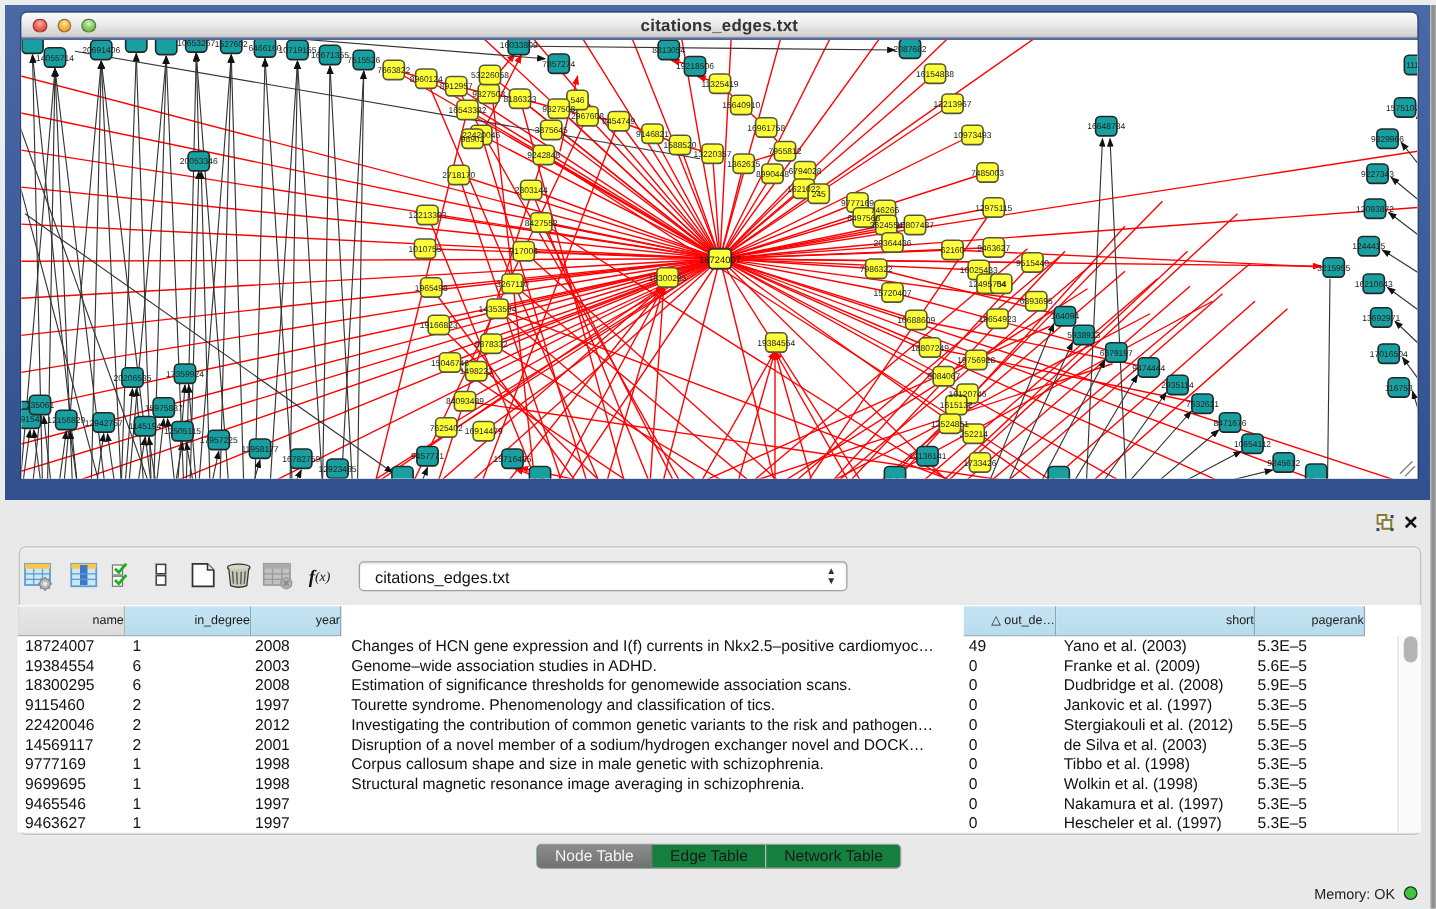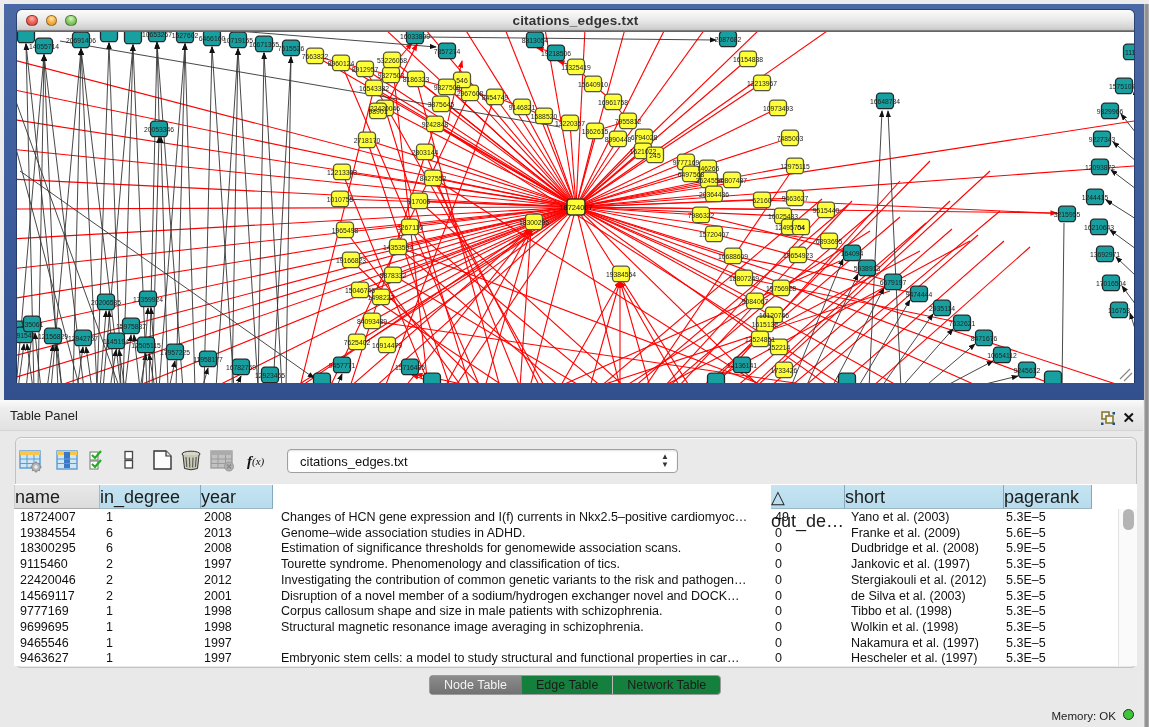--- a/index.html
+++ b/index.html
@@ -24,21 +24,21 @@
  border-bottom:1px solid #d4d4d4}
 #tph span{position:absolute;left:10px;top:8px;font-size:13px;color:#222}
 #panel{position:absolute;left:15px;top:37px;width:1122px;height:231px;border:1px solid #c2c2c2;
  border-radius:6px;background:#eaeaea;box-shadow:inset 0 1px 0 #f8f8f8}
 .ticon{position:absolute;top:50px}
 #combo{position:absolute;left:287px;top:49px;width:391px;height:24px;background:#fff;
  border:1px solid #9f9f9f;border-radius:4px;box-shadow:inset 0 1px 2px rgba(0,0,0,.12)}
 #combo span{position:absolute;left:12px;top:4px;font-size:13px;color:#111}
 #combo .ar{position:absolute;right:8px;top:3px;font-size:8px;color:#333;line-height:8px}
 #tbl{position:absolute;left:14px;top:84px;width:1123px;height:182px;background:#fff;overflow:hidden}
-.hc{position:absolute;top:1px;height:24px;font-size:18px;color:#1c1c1c;text-align:left;
+.hc{position:absolute;top:1px;height:24px;font-size:10px;color:#1c1c1c;text-align:right;
  line-height:24px;border-right:1px solid #85a9bc;border-bottom:1px solid #9bb6c4}
 .hc.b{background:linear-gradient(180deg,#c6e4f2 0%,#b7dcec 100%)}
 .hc.g{background:linear-gradient(180deg,#e8e8e8 0%,#dcdcdc 100%);border-right:1px solid #b5b5b5;border-bottom:1px solid #a9a9a9;border-left:1px solid #cfcfcf}
 .trow{position:absolute;left:0;width:100%;height:15.7px}
 .trow span{position:absolute;top:1px;font-size:12.5px;color:#111;white-space:nowrap}
 #vsb{position:absolute;right:0;top:25px;width:19px;height:157px;background:#fafafa;border-left:1px solid #e2e2e2}
 #vsb i{position:absolute;left:4px;top:0px;width:11px;height:21px;border-radius:6px;background:#b4b4b4}
 #tabs{position:absolute;left:429px;top:275px;height:20px;border:1px solid #9a9a9a;border-radius:4px;
  background:#15803d;display:flex;overflow:hidden}
 .tab{font-size:12.5px;color:#1a1a1a;padding:2px 14px 0 14px;height:20px;border-right:1px solid #b9b9b9}
@@ -597,23 +597,20 @@
 <text x="779" y="348.5" font-size="6.8" fill="#222" text-anchor="middle">252214</text>
 <text x="784" y="371.5" font-size="6.8" fill="#222" text-anchor="middle">1733426</text>
 <text x="576" y="209" font-size="7.5" fill="#111" text-anchor="middle">18724007</text>
 <path d="M1120 378 l10-10 M1124 380 l8-8" stroke="#888" stroke-width="1.2" fill="none"></path>
 </svg>
       </div>
  </div>
 </div>
 <div id="cur" style="position:absolute;left:571px;top:399px;width:9px;height:7px;font-size:8px;color:#555">↖</div>
 <div id="tp">
- <div id="tph">
-      <span>Table Panel</span>
-    </div>
  <svg id="flt" width="14" height="14" viewBox="0 0 14 14">
    <rect x="1" y="1" width="7" height="7" fill="#eef4fb" stroke="#8a7a2a" stroke-width="1.6"></rect>
    <rect x="5" y="5" width="7" height="7" fill="#eef4fb" stroke="#8a7a2a" stroke-width="1.6"></rect>
    <rect x="11.5" y="1" width="2.5" height="2.5" fill="#1d4e7e"></rect>
       <rect x="0" y="11.5" width="2.5" height="2.5" fill="#1d4e7e"></rect>
    <rect x="11.5" y="11.5" width="2.5" height="2.5" fill="#1d4e7e"></rect>
  </svg>
  <div id="xcl">✕</div>
  <div id="panel"></div>
  <svg class="ticon" style="left:19px" width="250" height="24" viewBox="0 0 250 24">
@@ -686,21 +683,21 @@
         <span style="left:92px">1</span>
         <span style="left:190px">2008</span>
         <span style="left:267px">Changes of HCN gene expression and I(f) currents in Nkx2.5–positive cardiomyoc…</span>
         <span style="left:761px">49</span>
         <span style="left:837px">Yano et al. (2003)</span>
         <span style="left:992px">5.3E–5</span>
       </div>
 <div class="trow" style="top:40.7px">
         <span style="left:6px">19384554</span>
         <span style="left:92px">6</span>
-        <span style="left:190px">2013</span>
+        <span style="left:190px">2003</span>
         <span style="left:267px">Genome–wide association studies in ADHD.</span>
         <span style="left:761px">0</span>
         <span style="left:837px">Franke et al. (2009)</span>
         <span style="left:992px">5.6E–5</span>
       </div>
 <div class="trow" style="top:56.4px">
         <span style="left:6px">18300295</span>
         <span style="left:92px">6</span>
         <span style="left:190px">2008</span>
         <span style="left:267px">Estimation of significance thresholds for genomewide association scans.</span>
@@ -732,21 +729,21 @@
         <span style="left:190px">2001</span>
         <span style="left:267px">Disruption of a novel member of a sodium/hydrogen exchanger novel and DOCK…</span>
         <span style="left:761px">0</span>
         <span style="left:837px">de Silva et al. (2003)</span>
         <span style="left:992px">5.3E–5</span>
       </div>
 <div class="trow" style="top:119.2px">
         <span style="left:6px">9777169</span>
         <span style="left:92px">1</span>
         <span style="left:190px">1998</span>
-        <span style="left:267px">Corpus callosum shape and size in male patients with schizophrenia.</span>
+        <span style="left:267px">Corpus callosum shape and size in male genetic with schizophrenia.</span>
         <span style="left:761px">0</span>
         <span style="left:837px">Tibbo et al. (1998)</span>
         <span style="left:992px">5.3E–5</span>
       </div>
 <div class="trow" style="top:134.9px">
         <span style="left:6px">9699695</span>
         <span style="left:92px">1</span>
         <span style="left:190px">1998</span>
         <span style="left:267px">Structural magnetic resonance image averaging in schizophrenia.</span>
         <span style="left:761px">0</span>
@@ -758,21 +755,20 @@
         <span style="left:92px">1</span>
         <span style="left:190px">1997</span>
         <span style="left:761px">0</span>
         <span style="left:837px">Nakamura et al. (1997)</span>
         <span style="left:992px">5.3E–5</span>
       </div>
 <div class="trow" style="top:166.3px">
         <span style="left:6px">9463627</span>
         <span style="left:92px">1</span>
         <span style="left:190px">1997</span>
-        <span style="left:267px">Embryonic stem cells: a model to study structural and functional properties in car…</span>
         <span style="left:761px">0</span>
         <span style="left:837px">Hescheler et al. (1997)</span>
         <span style="left:992px">5.3E–5</span>
       </div>
    <div id="vsb">
         <i></i>
       </div>
  </div>
  <div id="tabs">
   <div class="tab sel">Node Table</div>

